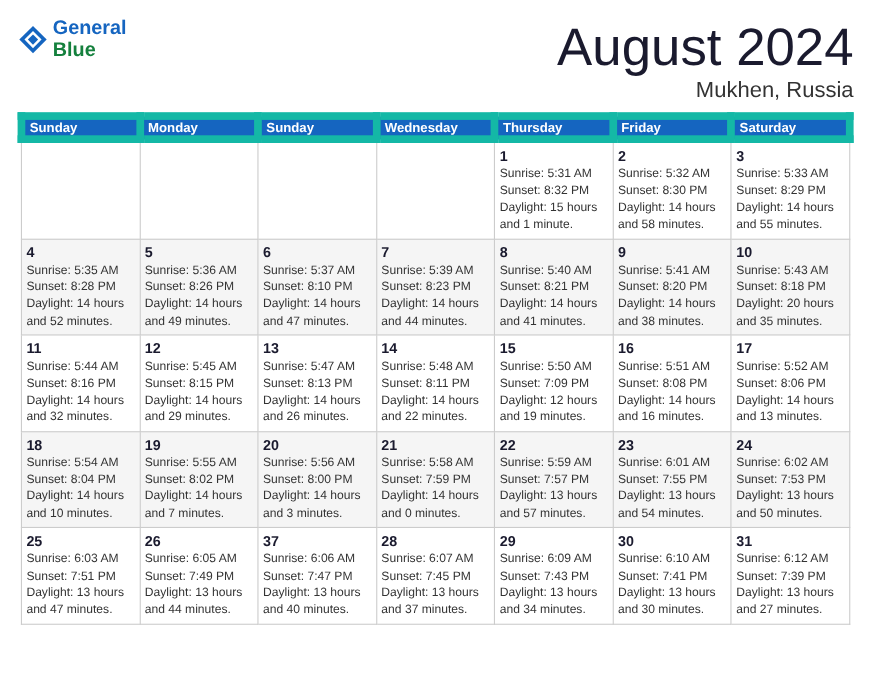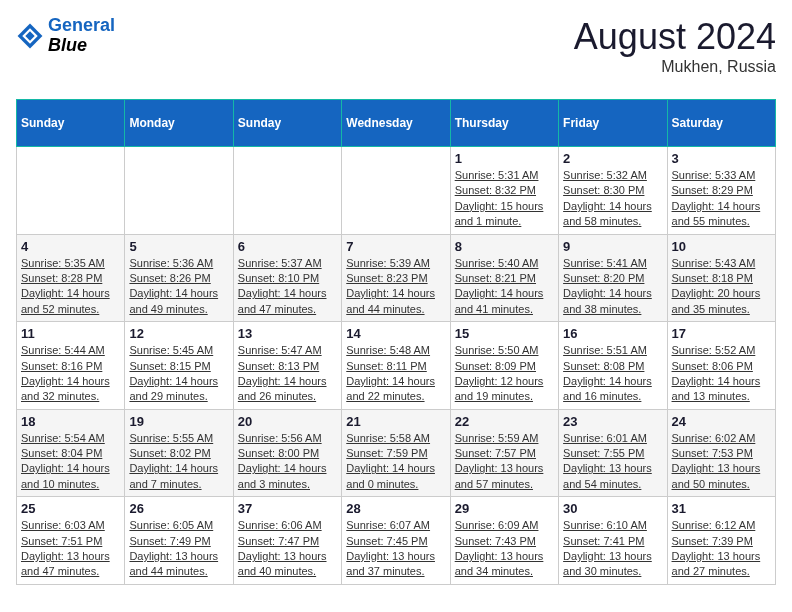--- a/index.html
+++ b/index.html
@@ -7,21 +7,21 @@
       font-family: Arial, sans-serif;
       background: #fff;
       width: 792px;
       min-height: 612px;
       padding: 16px;
     }
     .header {
       display: flex;
       justify-content: space-between;
       align-items: flex-start;
-      margin-bottom: 23px;
+      margin-bottom: 8px;
     }
     .logo {
       display: flex;
       align-items: center;
       gap: 4px;
     }
     .logo-text {
       font-size: 18px;
       font-weight: bold;
       color: #1a1a2e;
@@ -31,41 +31,41 @@
       color: #1565c0;
     }
     .logo-icon {
       width: 28px;
       height: 28px;
     }
     .title-block {
       text-align: right;
     }
     .month-title {
-      font-size: 36px;
+      font-size: 48px;
       font-weight: normal;
       color: #1a1a2e;
     }
     .location {
-      font-size: 16px;
+      font-size: 20px;
       color: #333;
     }
     .calendar {
       width: 100%;
       border-collapse: collapse;
       font-size: 11px;
     }
     .calendar th {
       background: #1565c0;
       color: #fff;
-      padding: 16px 4px;
+      padding: 0 4px;
       text-align: left;
       font-size: 12px;
       font-weight: bold;
-      border: 1px solid #14b8a6;
+      border: 7px solid #14b8a6;
     }
     .calendar td {
       border: 1px solid #ccc;
       vertical-align: top;
       padding: 4px;
       width: calc(100% / 7);
       min-height: 80px;
     }
     .calendar tr:nth-child(even) td {
       background: #f5f5f5;
@@ -76,39 +76,38 @@
     .day-num {
       font-size: 13px;
       font-weight: bold;
       color: #1a1a2e;
       display: block;
       margin-bottom: 2px;
     }
     .day-info {
       color: #333;
       line-height: 1.4;
-      text-decoration: underline;
     }
     .empty-cell {
       background: #fff !important;
     }
   </style>
 </head>
 <body>
 
 <div class="header">
   <div class="logo">
     <svg class="logo-icon" viewBox="0 0 36 36">
       <polygon points="18,2 34,18 18,34 2,18" fill="#1565c0"></polygon>
       <polygon points="18,8 28,18 18,28 8,18" fill="#fff"></polygon>
       <polygon points="18,12 24,18 18,24 12,18" fill="#1565c0"></polygon>
     </svg>
     <div class="logo-text">
       <div><span>General</span></div>
-      <div style="color:#000000;font-style:italic;">Blue</div>
+      <div style="color:#15803d;">Blue</div>
     </div>
   </div>
   <div class="title-block">
     <div class="month-title">August 2024</div>
     <div class="location">Mukhen, Russia</div>
   </div>
 </div>
 
 <table class="calendar">
   <thead>
@@ -241,21 +240,21 @@
         <div class="day-info">
           <span>Sunrise: 5:48 AM</span><br>
           <span>Sunset: 8:11 PM</span><br>
           <span>Daylight: 14 hours and 22 minutes.</span>
         </div>
         </td>
         <td>
           <span class="day-num">15</span>
         <div class="day-info">
           <span>Sunrise: 5:50 AM</span><br>
-          <span>Sunset: 8:09 PM</span><br>
+          <span>Sunset: 7:09 PM</span><br>
           <span>Daylight: 12 hours and 19 minutes.</span>
         </div>
         </td>
         <td>
           <span class="day-num">16</span>
         <div class="day-info">
           <span>Sunrise: 5:51 AM</span><br>
           <span>Sunset: 8:08 PM</span><br>
           <span>Daylight: 14 hours and 16 minutes.</span>
         </div>

